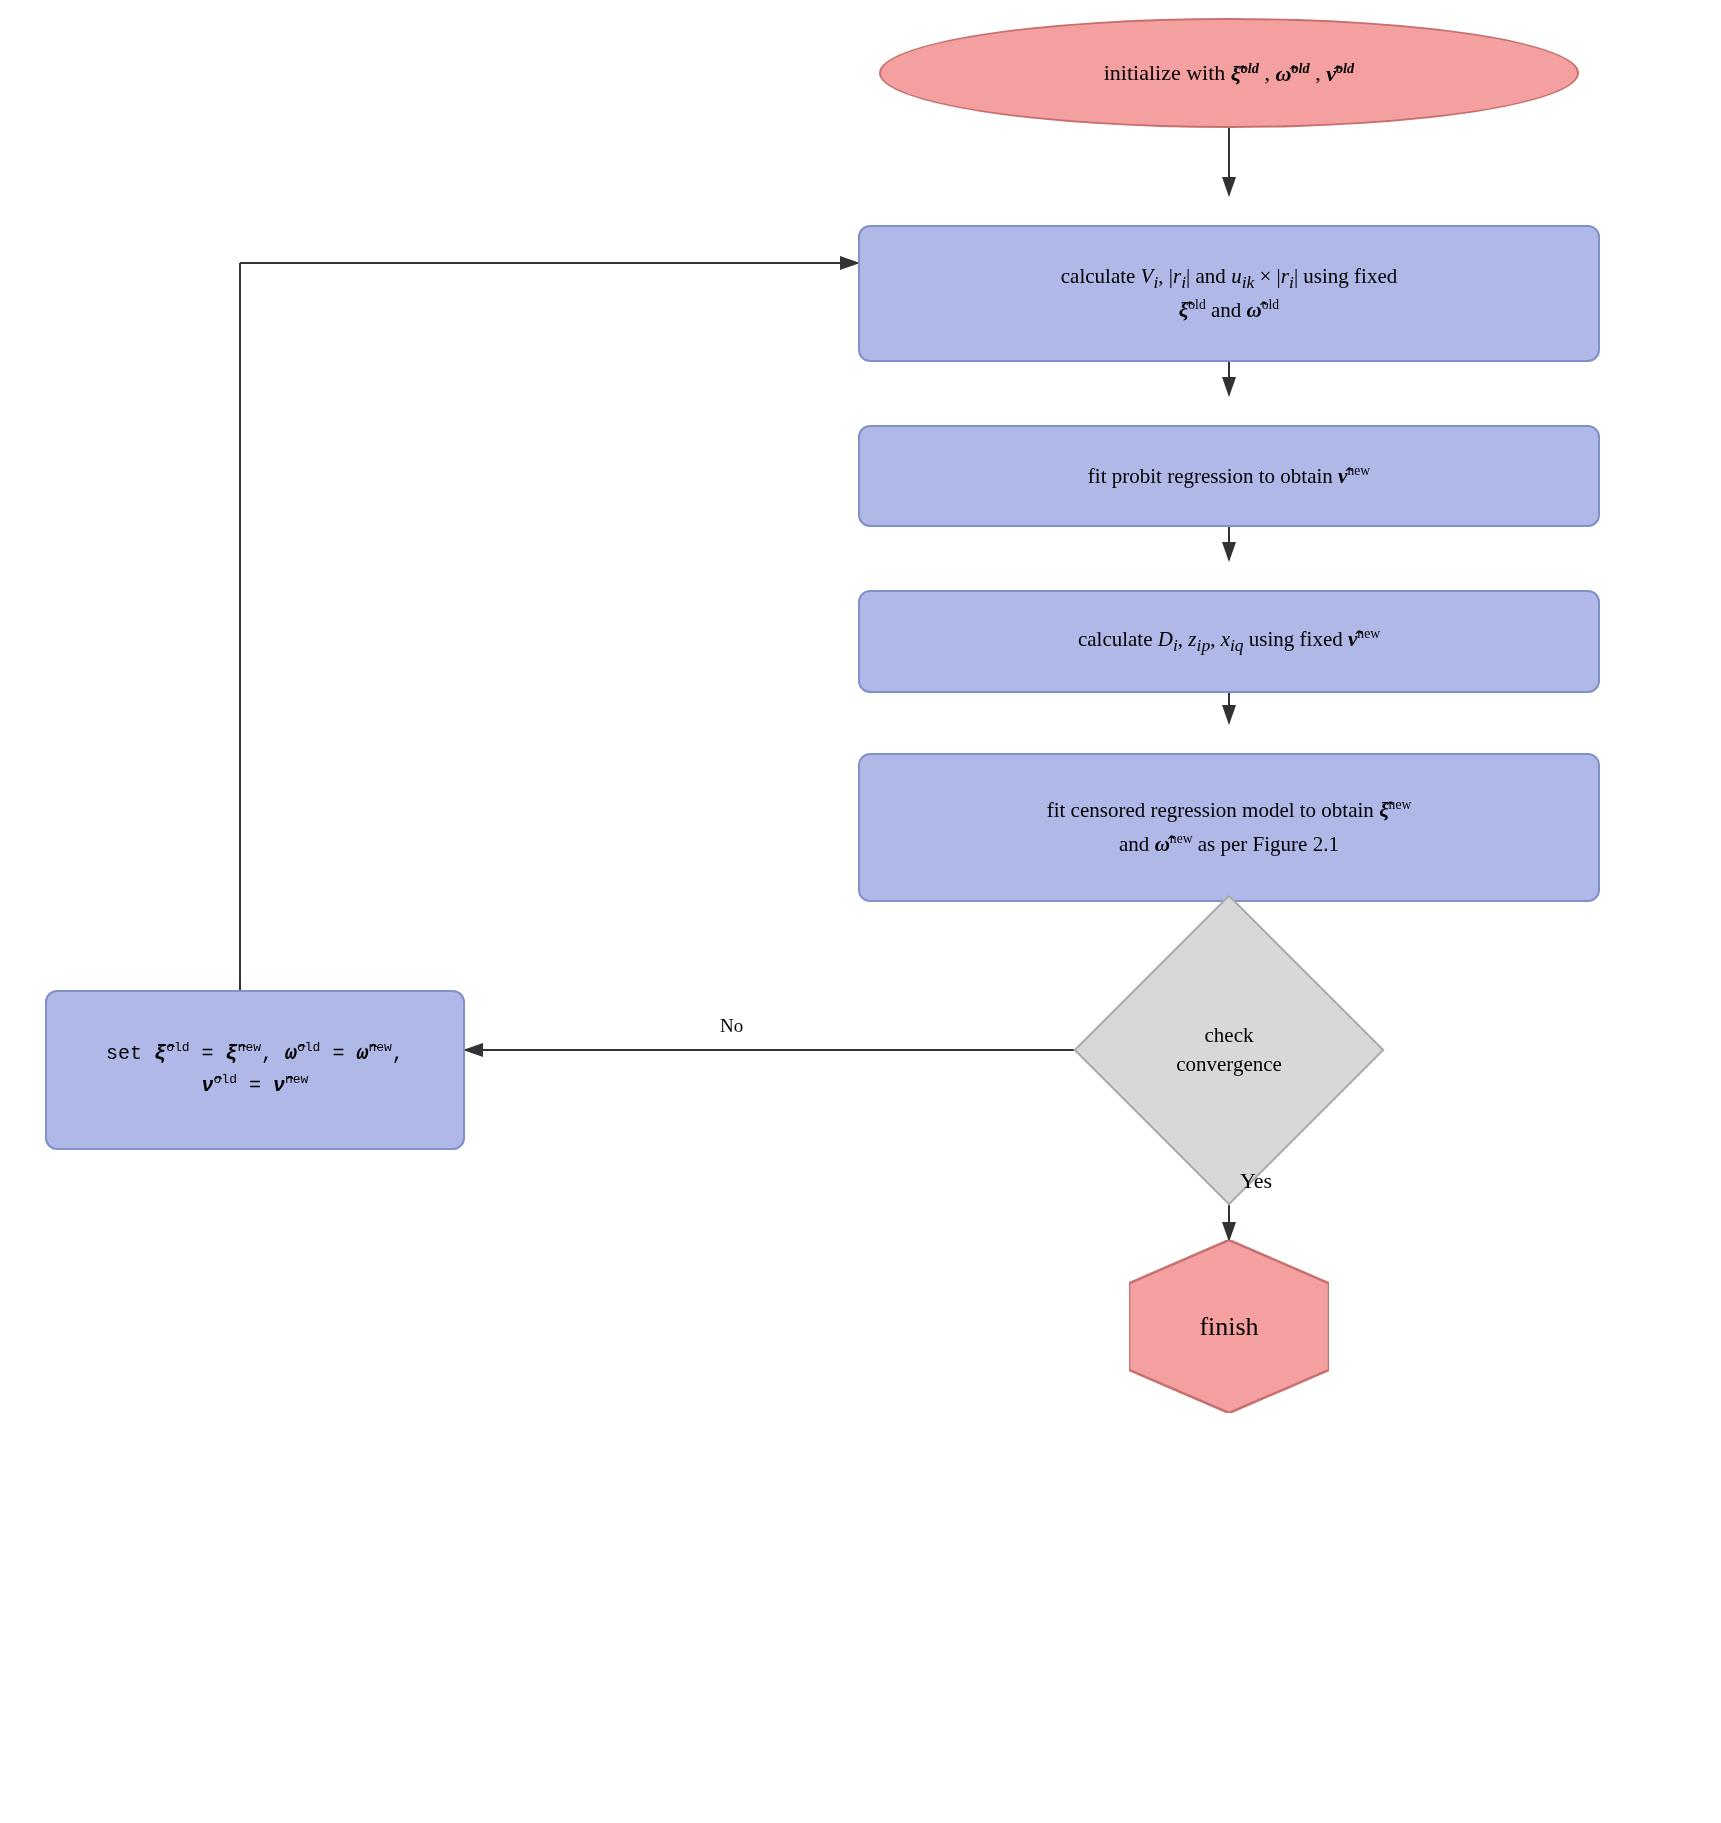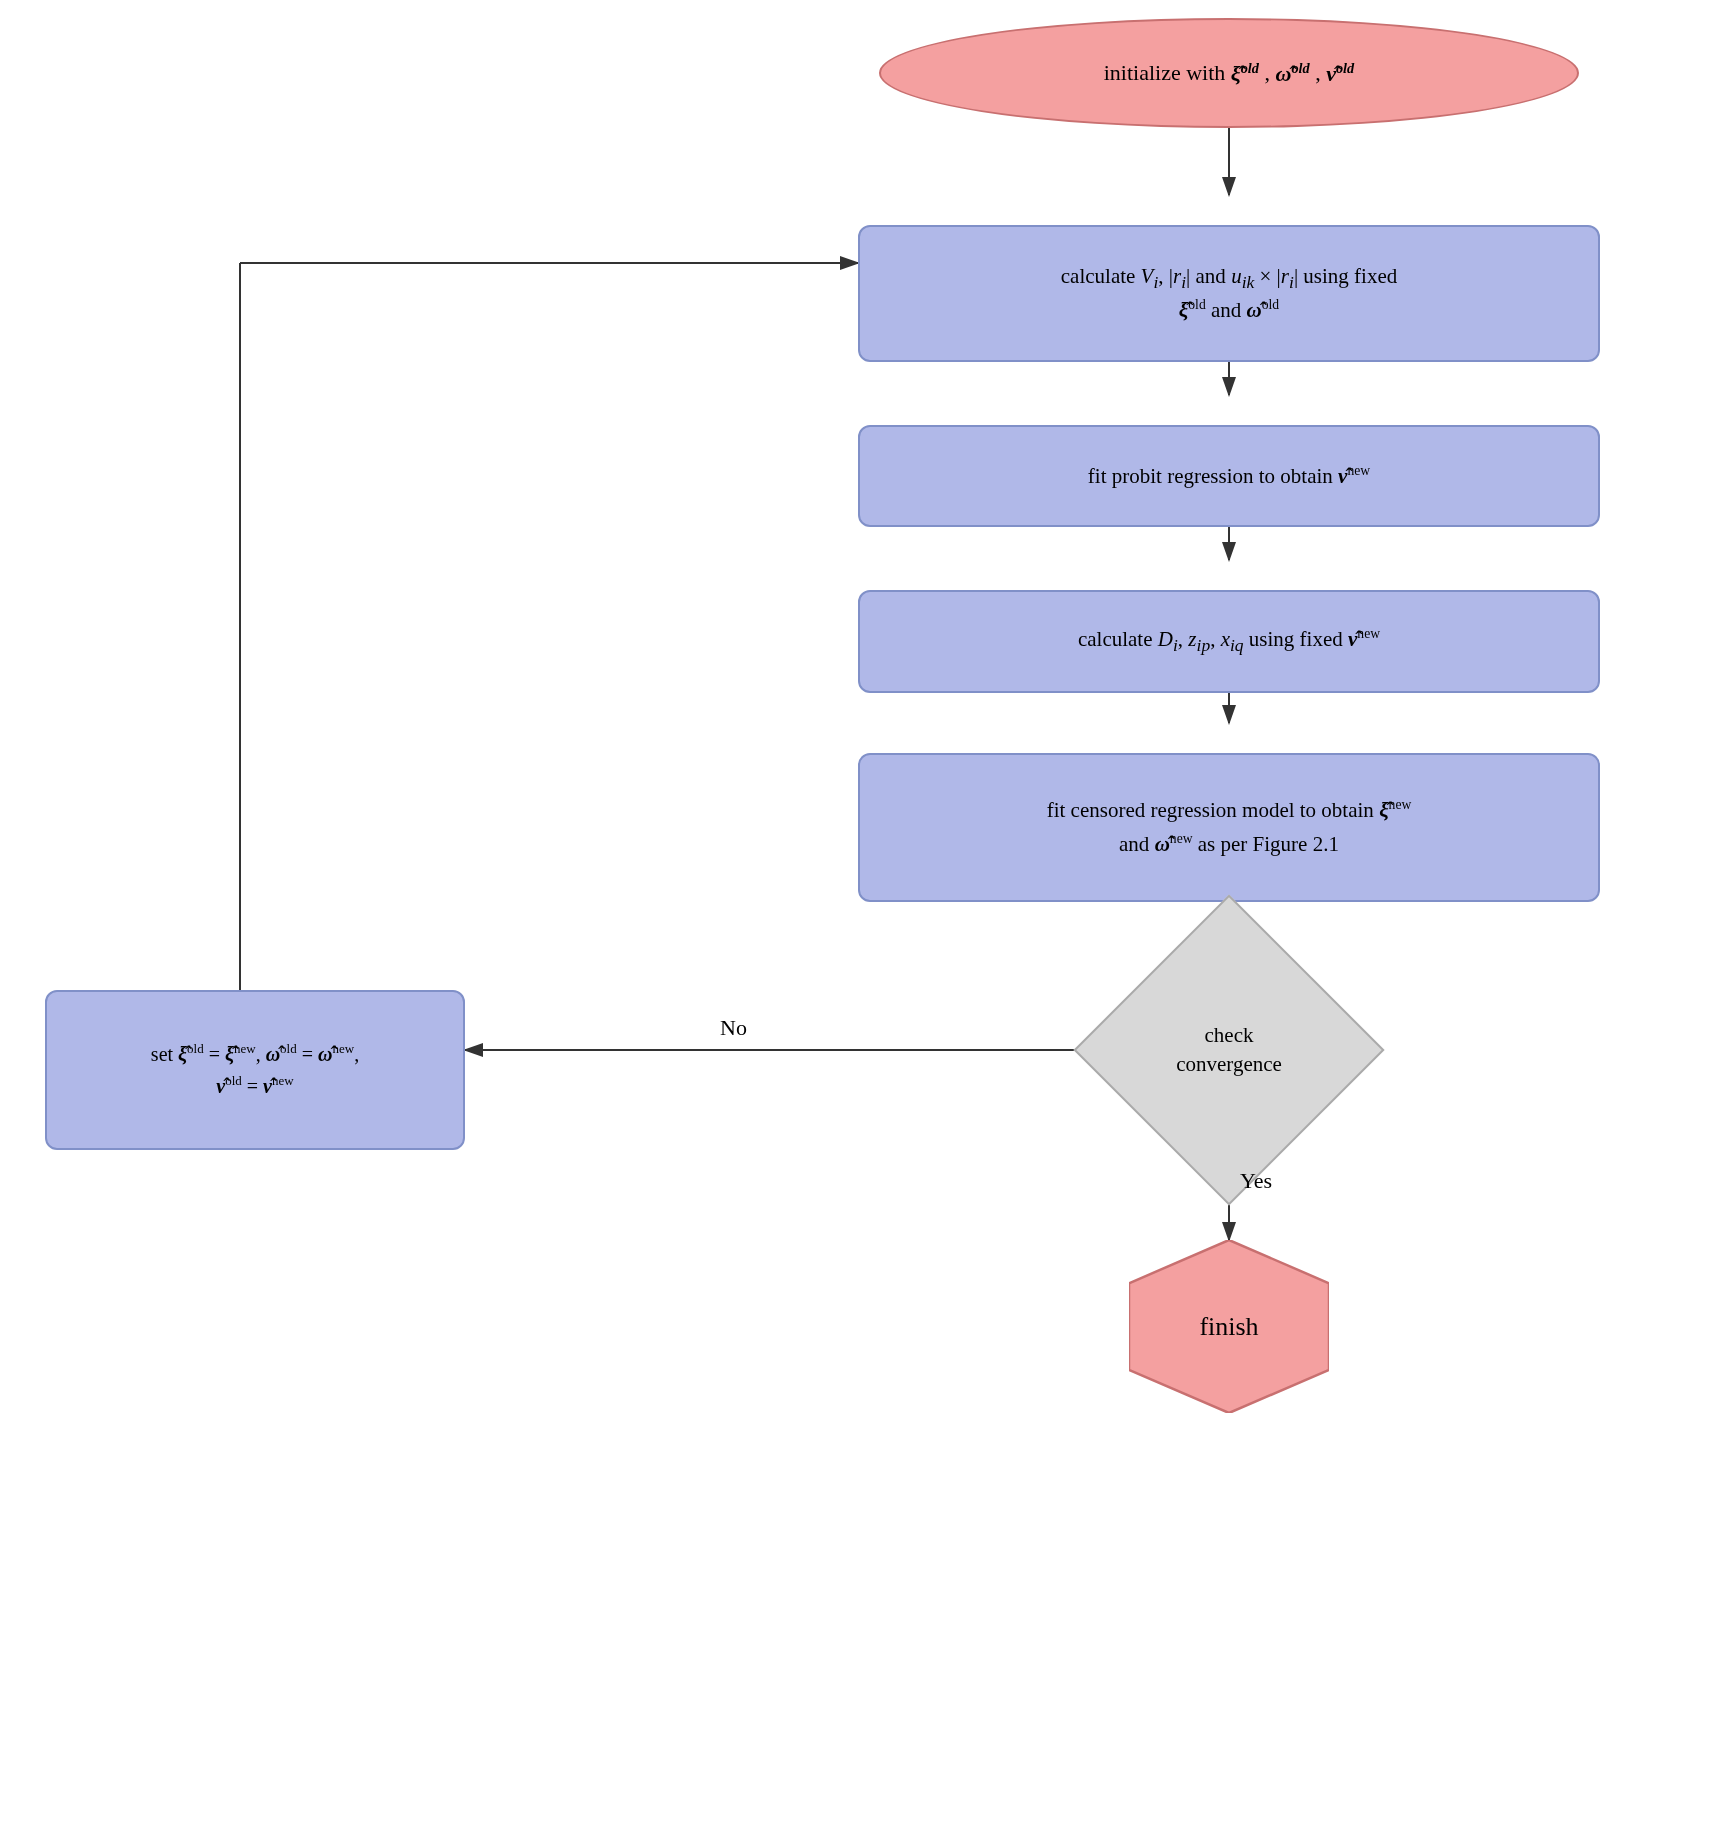--- a/index.html
+++ b/index.html
@@ -97,20 +97,21 @@
       position: absolute;
       background: #b0b8e8;
       border: 2px solid #8090c8;
       border-radius: 12px;
       display: flex;
       align-items: center;
       justify-content: center;
       text-align: center;
       font-size: 22px;
       padding: 23px 20px;
+      font-family: Liberation Mono, monospace;
     }
 
     
     .arrow-svg {
       position: absolute;
       top: 0; left: 0;
       width: 1721px;
       height: 1823px;
       pointer-events: none;
     }
@@ -193,21 +194,21 @@
   <div class="diamond-label" style="left: 1119px; top: 940px; width: 220px; height: 220px;">
     <span style="font-size:21px; line-height:1.4;">
       check<br>convergence
     </span>
   </div>
 
   <div style="position:absolute; left: 1240px; top: 1168px; font-size:22px;">
     <span>Yes</span>
   </div>
 
-  <div style="position:absolute; left: 720px; top: 1015px; font-size:22px;">
+  <div style="position:absolute; left: 720px; top: 1015px; font-size:19px;">
     <span>No</span>
   </div>
 
   <div class="set-box" style="left: 45px; top: 990px; width: 420px; height: 160px;">
     <span style="font-size:20px; line-height:1.6;">
       set <strong><em>ξ̂</em></strong><sup>old</sup> = <strong><em>ξ̂</em></strong><sup>new</sup>,
       <strong><em>ω̂</em></strong><sup>old</sup> = <strong><em>ω̂</em></strong><sup>new</sup>,<br>
       <strong><em>ν̂</em></strong><sup>old</sup> = <strong><em>ν̂</em></strong><sup>new</sup>
     </span>
   </div>

